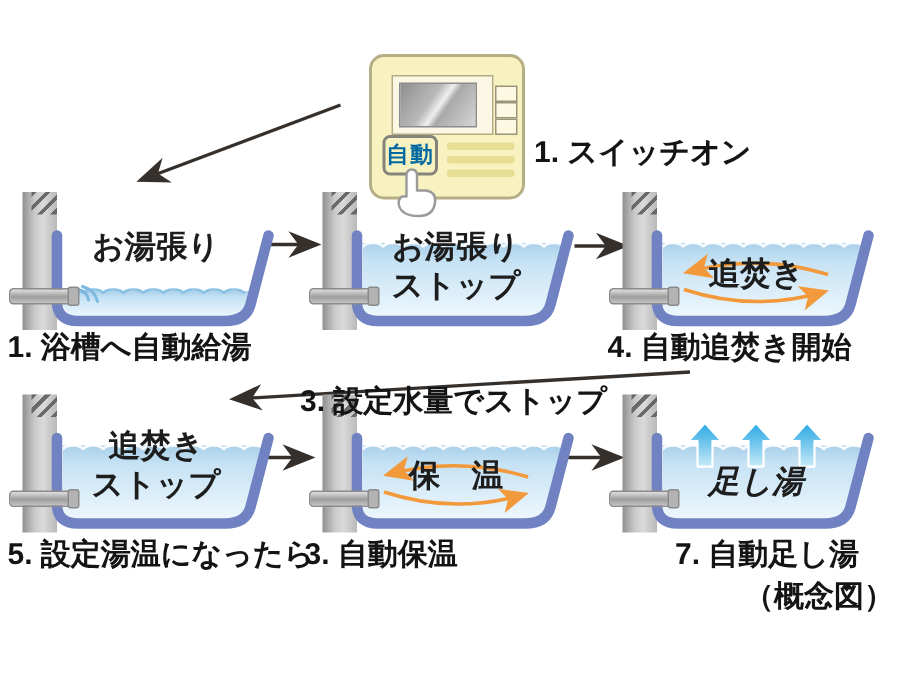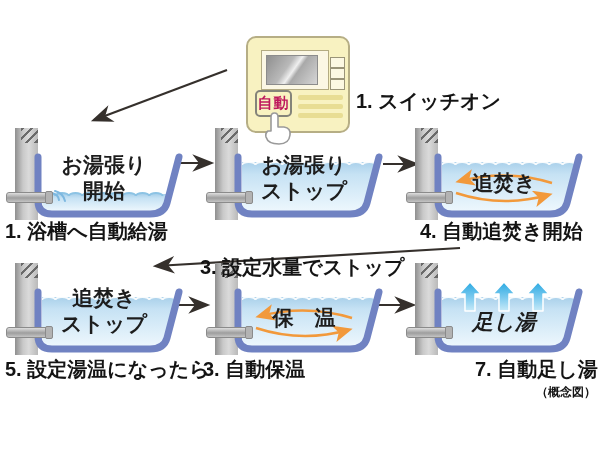--- a/index.html
+++ b/index.html
@@ -12,40 +12,40 @@
   #remote{left:246px;top:36px;width:104px;height:97px;background:#f8f2c1;
           border:2px solid #b6ae85;border-radius:10px;box-sizing:border-box;}
   #remote .dframe{position:absolute;left:13px;top:12px;width:66px;height:38px;
           background:#fbf7e4;border:1px solid #b3ab82;}
   #remote .display{position:absolute;left:4px;top:4px;width:50px;height:28px;
           background:linear-gradient(125deg,#8f8f8f 0%,#b9b9b9 40%,#efefef 52%,#a9a9a9 60%,#d6d6d6 100%);
           border:1px solid #8c8c8c;}
   #remote .sbtn{position:absolute;width:13px;height:9px;background:#fcf8e2;border:1px solid #9a9478;}
   #remote .autobtn{position:absolute;left:7px;top:52px;width:37px;height:27px;border:2px solid #84847a;
           border-radius:5px;box-sizing:border-box;display:flex;align-items:center;justify-content:center;
-          font-size:15px;font-weight:bold;color:#be185d;letter-spacing:1px;background:#f8f2c1;}
+          font-size:15px;font-weight:bold;color:#0369a1;letter-spacing:1px;background:#f8f2c1;}
   #remote .stripe{position:absolute;left:50px;width:45px;height:5px;background:#e8dd94;border-radius:2px;}
   #remote .hand{position:absolute;left:11px;top:73px;width:34px;height:36px;overflow:visible;}
   
   .tubgroup{position:absolute;width:182px;height:122px;}
   .pillar{position:absolute;left:0;top:0;width:23px;height:92px;
           background:linear-gradient(90deg,#8f8f8f,#c9c9c9 35%,#dadada 60%,#b9b9b9);z-index:1;}
   .hatch{position:absolute;top:0;right:0;width:17px;height:15px;
           background:repeating-linear-gradient(135deg,rgba(95,95,95,.9) 0 2.5px,rgba(95,95,95,0) 2.5px 6.5px);}
   .faucet{position:absolute;left:-9px;top:64px;width:44px;height:9px;z-index:3;
           background:linear-gradient(#dedede,#9e9e9e 55%,#c4c4c4);
           border:1px solid #8b8b8b;border-radius:3px;}
   .faucet::after{content:"";position:absolute;right:-2px;top:-2px;width:6px;height:11px;
           background:#b3b3b3;border:1px solid #8b8b8b;border-radius:2px;}
   .tubsvg{position:absolute;left:13px;top:22px;overflow:visible;z-index:2;}
   .tubtext{position:absolute;left:22px;width:134px;text-align:center;z-index:4;
           font-size:21px;line-height:26px;font-weight:600;color:#1d1d1d;}
   
   .caption{position:absolute;font-size:20px;font-weight:600;color:#141414;white-space:nowrap;z-index:5;}
-  .note{position:absolute;font-size:12px;font-weight:600;color:#141414;z-index:5;}
+  .note{position:absolute;font-size:20px;font-weight:600;color:#141414;z-index:5;}
 </style>
 </head>
 <body>
 
 <div id="stage">
 
   <svg id="flow">
     <defs>
       <marker id="fa" markerWidth="11" markerHeight="9" refX="8.5" refY="4" orient="auto">
         <path d="M0,0 L10,4 L0,8 L3,4 Z" fill="#35302c"></path>
@@ -95,21 +95,20 @@
       </div>
     <div class="faucet"></div>
     <svg class="tubsvg" width="156" height="72" viewBox="0 0 156 72">
       <path d="M14,44 L141,44 L137,53 Q135,61 122,61 L24,61 Q14,61 14,51 Z" fill="url(#wgrad)"></path>
       <path d="M14,46 a6.7,3 0 0 1 13.4,0 a6.7,3 0 0 1 13.4,0 a6.7,3 0 0 1 13.4,0 a6.7,3 0 0 1 13.4,0 a6.7,3 0 0 1 13.4,0 a6.7,3 0 0 1 13.4,0 a6.7,3 0 0 1 13.4,0 a6.7,3 0 0 1 13.4,0 a6.7,3 0 0 1 13.4,0" fill="none" stroke="#8cc3e4" stroke-width="1.8"></path>
       <path d="M24,43 q6,1 7,7 M27,41 q8,2 10,10" fill="none" stroke="#7db8e0" stroke-width="2" stroke-linecap="round"></path>
       <path d="M10,7 L10,51 Q10,64 24,64 L122,64 Q136,64 139,53 L151,7" fill="none" stroke="#7082c2" stroke-width="7" stroke-linecap="round" stroke-linejoin="round"></path>
     </svg>
     <div class="tubtext" style="top:24px;">
       <div>お湯張り</div>
-      <div>開始</div>
     </div>
   </div>
   <div class="caption" style="left:5px;top:218px;">1. 浴槽へ自動給湯</div>
 
   <div class="tubgroup" style="left:215px;top:128px;">
     <div class="pillar">
         <div class="hatch"></div>
       </div>
     <div class="faucet"></div>
     <svg class="tubsvg" width="156" height="72" viewBox="0 0 156 72">
@@ -133,21 +132,21 @@
       <path d="M14,12 L148,12 L137,53 Q135,61 122,61 L24,61 Q14,61 14,51 Z" fill="url(#wgrad)"></path>
       <path d="M14,15 a6.7,3 0 0 1 13.4,0 a6.7,3 0 0 1 13.4,0 a6.7,3 0 0 1 13.4,0 a6.7,3 0 0 1 13.4,0 a6.7,3 0 0 1 13.4,0 a6.7,3 0 0 1 13.4,0 a6.7,3 0 0 1 13.4,0 a6.7,3 0 0 1 13.4,0 a6.7,3 0 0 1 13.4,0 a6.7,3 0 0 1 13.4,0" fill="none" stroke="rgba(255,255,255,0.9)" stroke-width="1.8"></path>
       <path d="M124,33 Q78,19 32,31" fill="none" stroke="#f2993b" stroke-width="2.4" marker-end="url(#oa)"></path>
       <path d="M28,43 Q74,58 120,45" fill="none" stroke="#f2993b" stroke-width="2.4" marker-end="url(#oa)"></path>
       <path d="M10,7 L10,51 Q10,64 24,64 L122,64 Q136,64 139,53 L151,7" fill="none" stroke="#7082c2" stroke-width="7" stroke-linecap="round" stroke-linejoin="round"></path>
     </svg>
     <div class="tubtext" style="top:42px;">
       <div>追焚き</div>
     </div>
   </div>
-  <div class="caption" style="left:420px;top:218px;">4. 自動追焚き開始</div>
+  <div class="caption" style="left:405px;top:218px;">4. 自動追焚き開始</div>
 
   <div class="tubgroup" style="left:15px;top:263px;">
     <div class="pillar">
         <div class="hatch"></div>
       </div>
     <div class="faucet"></div>
     <svg class="tubsvg" width="156" height="72" viewBox="0 0 156 72">
       <path d="M14,12 L148,12 L137,53 Q135,61 122,61 L24,61 Q14,61 14,51 Z" fill="url(#wgrad)"></path>
       <path d="M14,15 a6.7,3 0 0 1 13.4,0 a6.7,3 0 0 1 13.4,0 a6.7,3 0 0 1 13.4,0 a6.7,3 0 0 1 13.4,0 a6.7,3 0 0 1 13.4,0 a6.7,3 0 0 1 13.4,0 a6.7,3 0 0 1 13.4,0 a6.7,3 0 0 1 13.4,0 a6.7,3 0 0 1 13.4,0 a6.7,3 0 0 1 13.4,0" fill="none" stroke="rgba(255,255,255,0.9)" stroke-width="1.8"></path>
       <path d="M10,7 L10,51 Q10,64 24,64 L122,64 Q136,64 139,53 L151,7" fill="none" stroke="#7082c2" stroke-width="7" stroke-linecap="round" stroke-linejoin="round"></path>
@@ -189,16 +188,16 @@
         <polygon points="37,26 37,9 31,9 42,-3 53,9 47,9 47,26" fill="url(#bgrad)" stroke="#fff" stroke-width="1.5" stroke-linejoin="round"></polygon>
         <polygon points="71,26 71,9 65,9 76,-3 87,9 81,9 81,26" fill="url(#bgrad)" stroke="#fff" stroke-width="1.5" stroke-linejoin="round"></polygon>
         <polygon points="105,26 105,9 99,9 110,-3 121,9 115,9 115,26" fill="url(#bgrad)" stroke="#fff" stroke-width="1.5" stroke-linejoin="round"></polygon>
       </g>
       <path d="M10,7 L10,51 Q10,64 24,64 L122,64 Q136,64 139,53 L151,7" fill="none" stroke="#7082c2" stroke-width="7" stroke-linecap="round" stroke-linejoin="round"></path>
     </svg>
     <div class="tubtext" style="top:46px;">
       <div>足し湯</div>
     </div>
   </div>
-  <div class="caption" style="left:450px;top:356px;margin-left:25px;">7. 自動足し湯</div>
+  <div class="caption" style="left:450px;top:356px;">7. 自動足し湯</div>
   <div class="note" style="right:4px;top:384px;">（概念図）</div>
 
 </div>
 
 </body></html>

